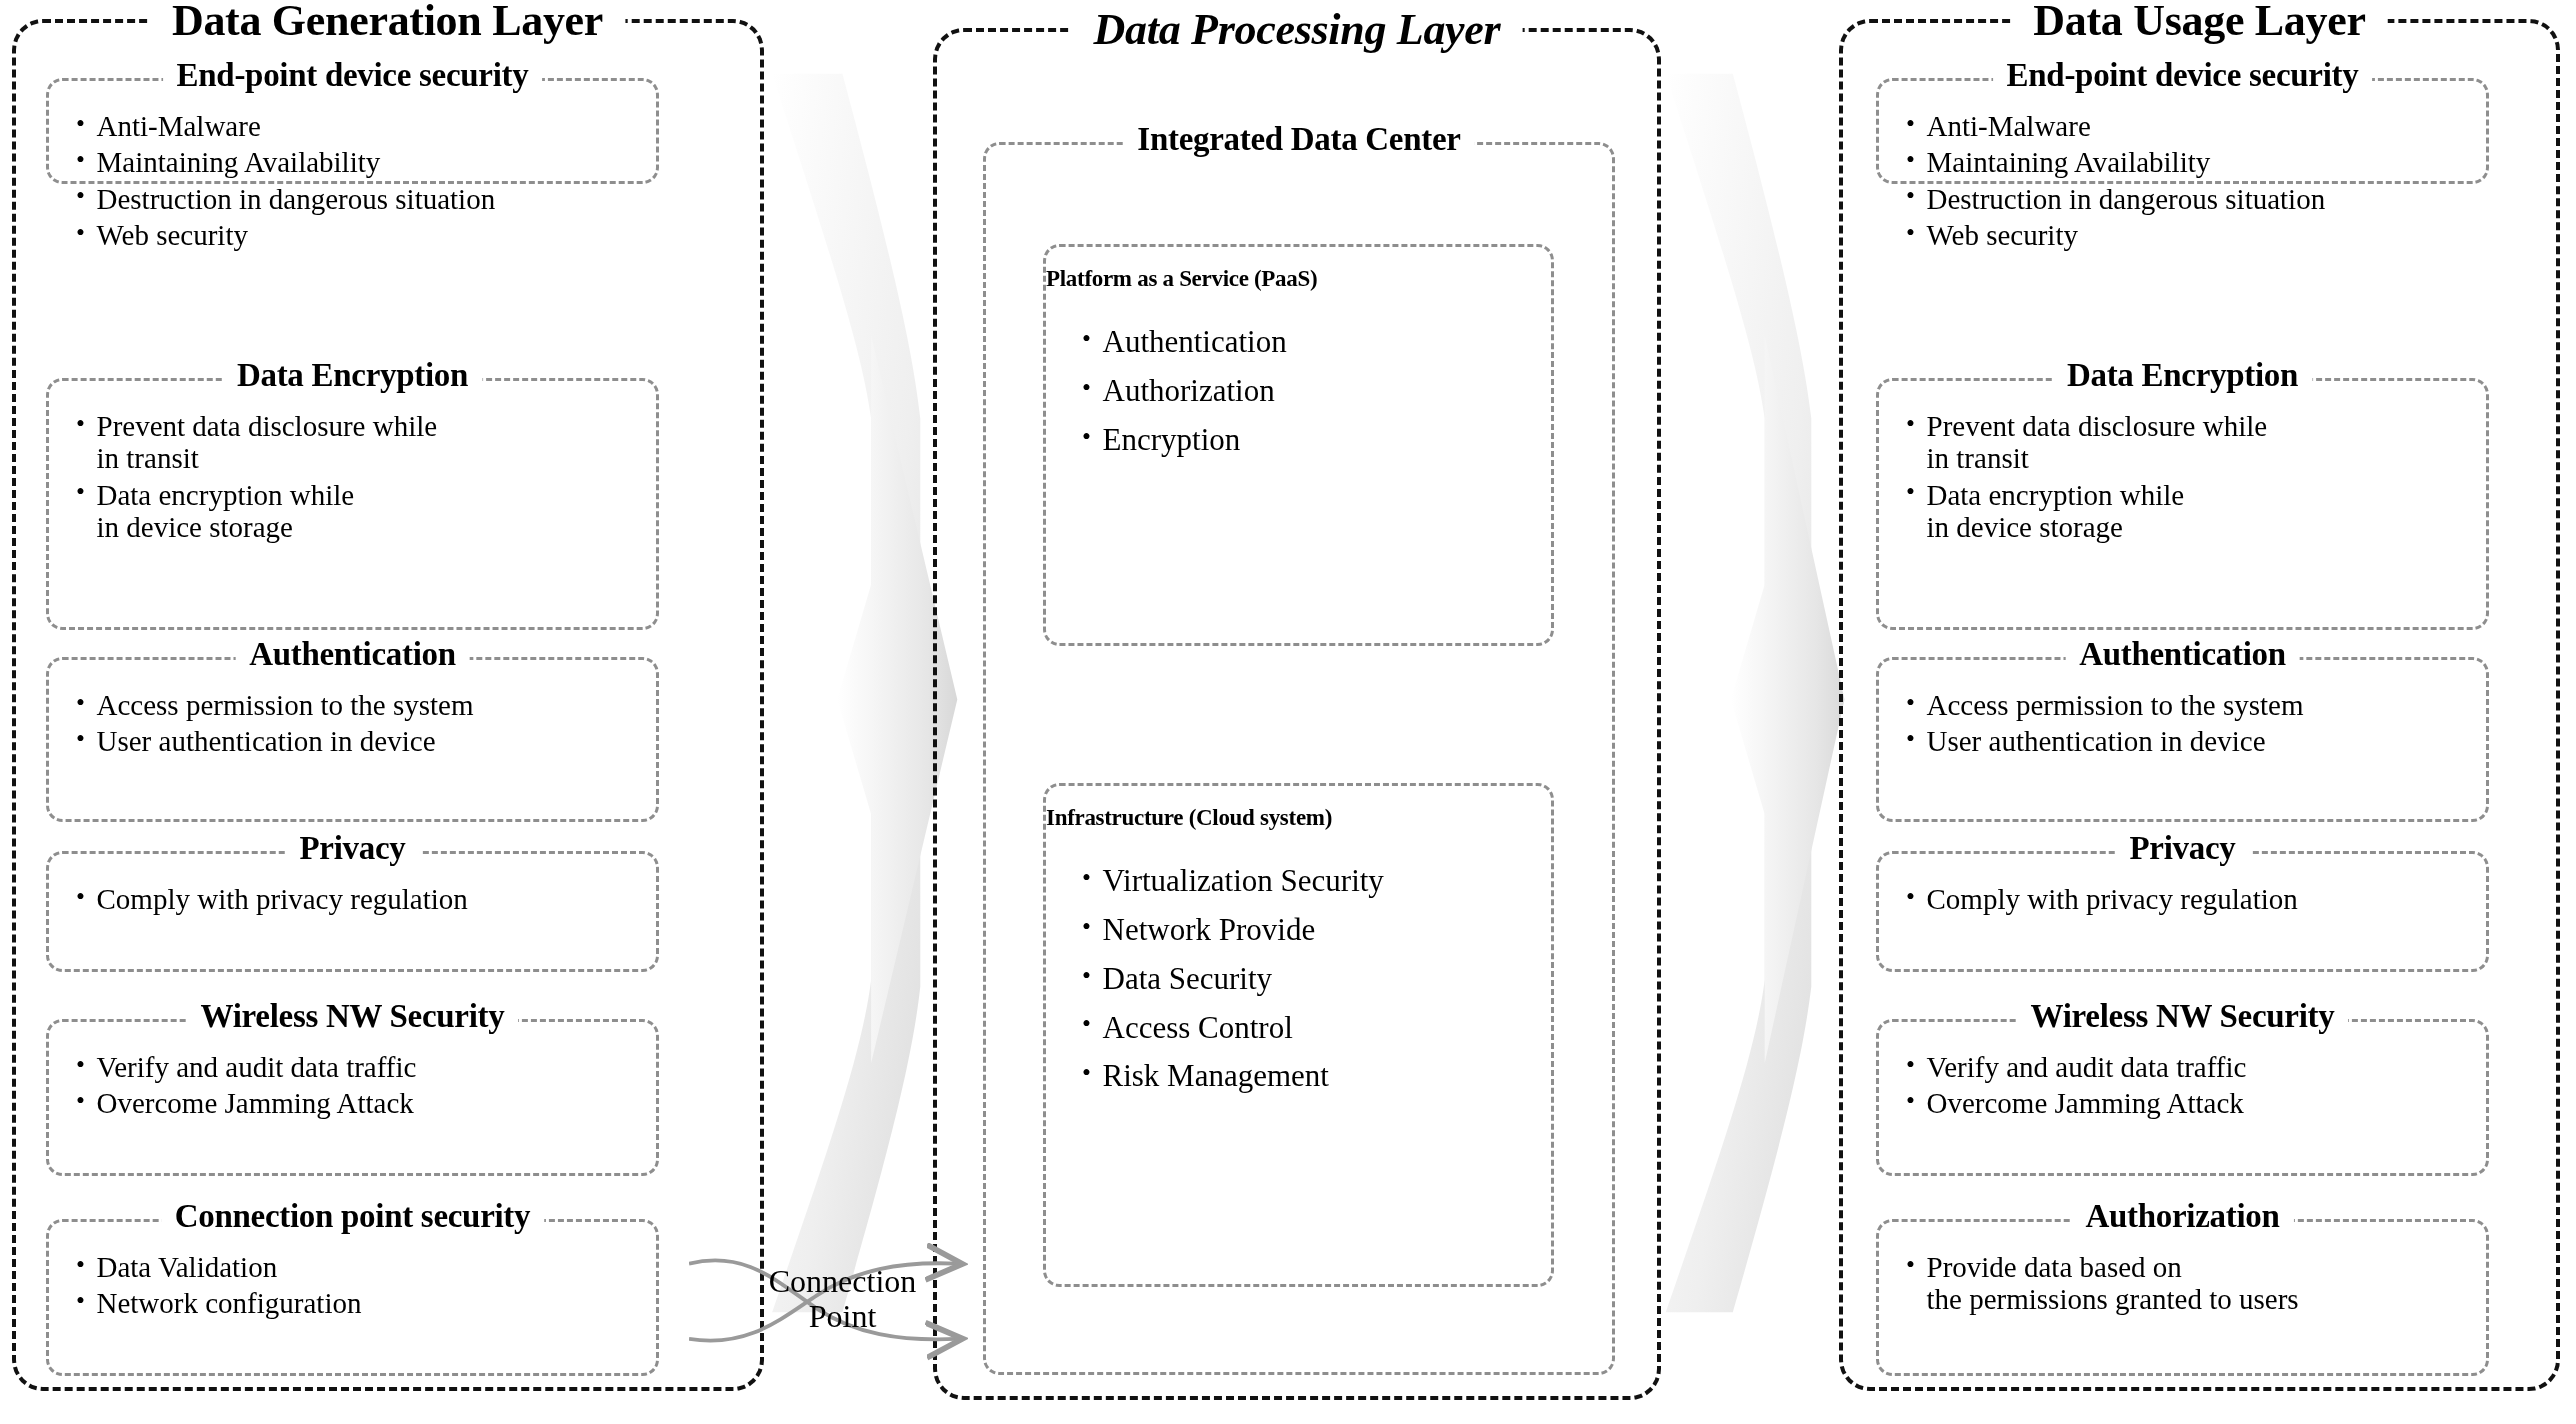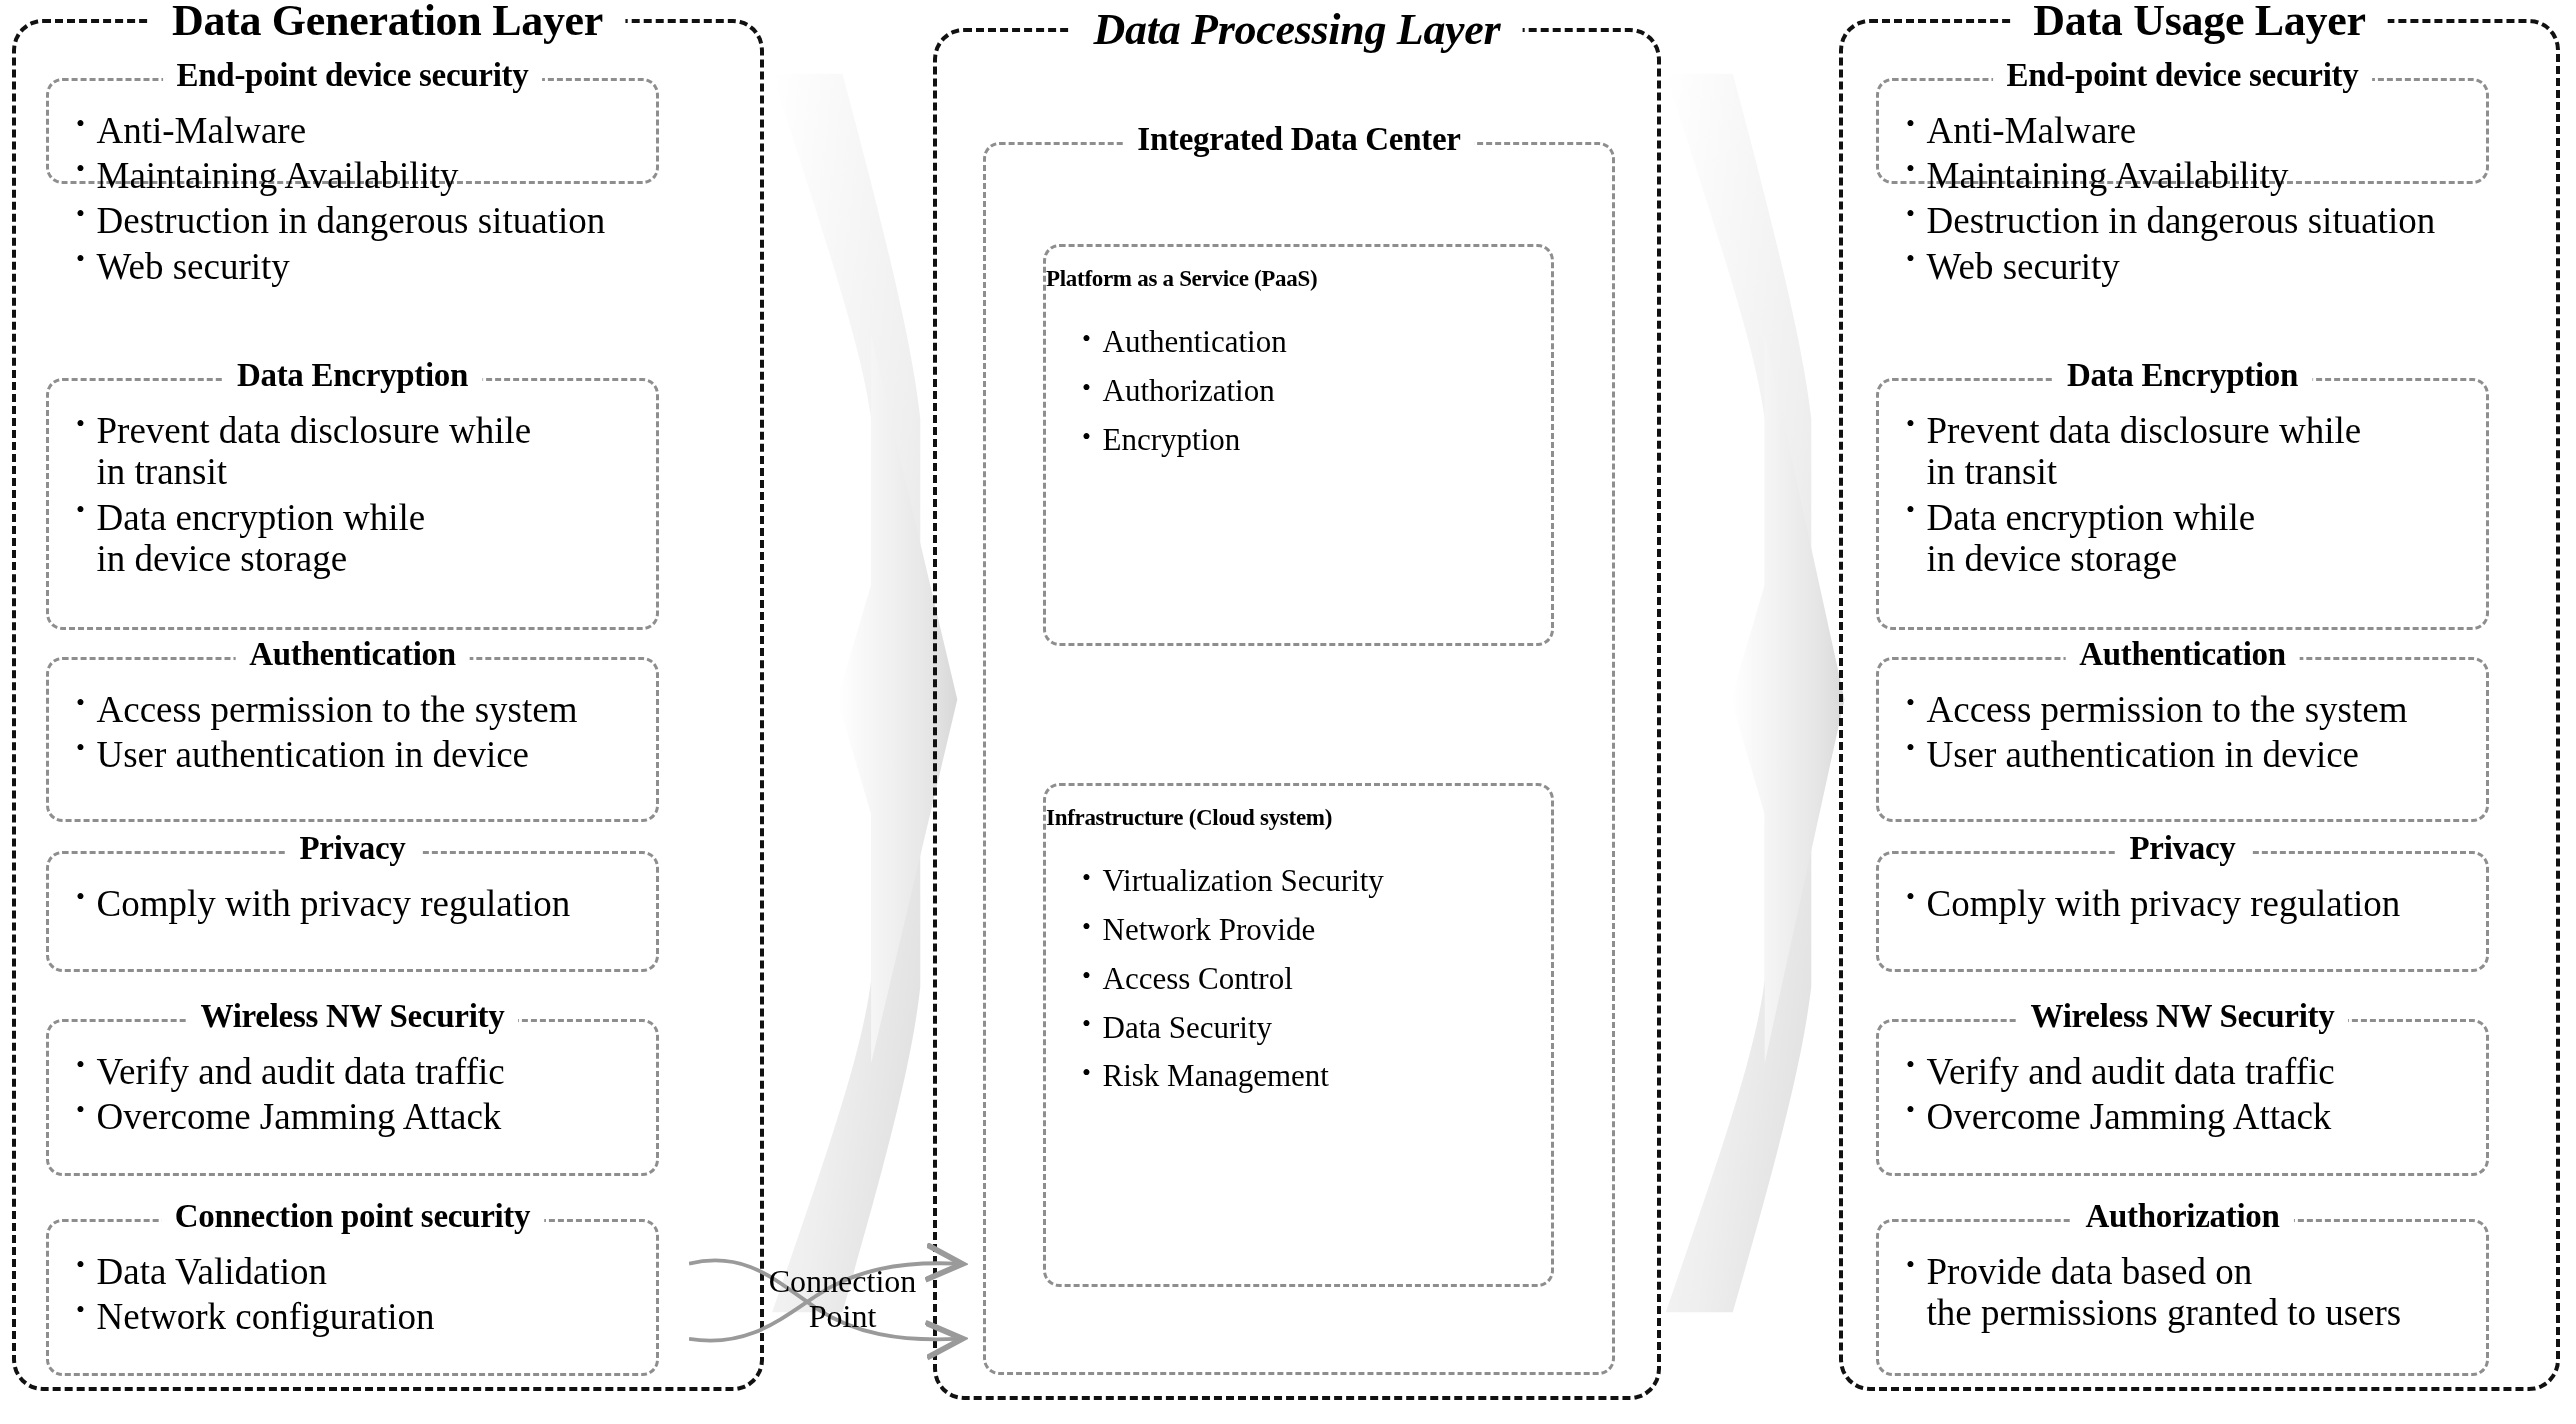--- a/index.html
+++ b/index.html
@@ -69,21 +69,21 @@
     letter-spacing:-0.3px;
   }
 
   .bullets{
     list-style:none;
     margin:0;
     padding:0;
   }
   .bullets li{
     position:relative;
-    font-size:37px;
+    font-size:29px;
     line-height:1.12;
     padding-left:25.5px;
     margin:0 0 3.8px 0;
     white-space:pre-line;
   }
   .bullets li:before{
     content:"\2022";
     position:absolute;
     left:5.1px;
     top:-1.3px;
@@ -254,22 +254,22 @@
       </div>
     </div>
 
     <div class="group" style="left:57px;top:638px;width:511px;height:504px;">
       <div class="center-head">Infrastructure
 (Cloud system)</div>
       <div class="grp-body" style="padding-left:31px;">
         <ul class="bullets loose wide">
           <li>Virtualization Security</li>
           <li>Network Provide</li>
+          <li>Data Security</li>
           <li>Access Control</li>
-          <li>Data Security</li>
           <li>Risk Management</li>
         </ul>
       </div>
     </div>
   </div>
 
   <div class="layer" style="left:1839px;top:19px;width:721px;height:1372px;">
     <div class="layer-title">Data Usage Layer</div>
   </div>
 

